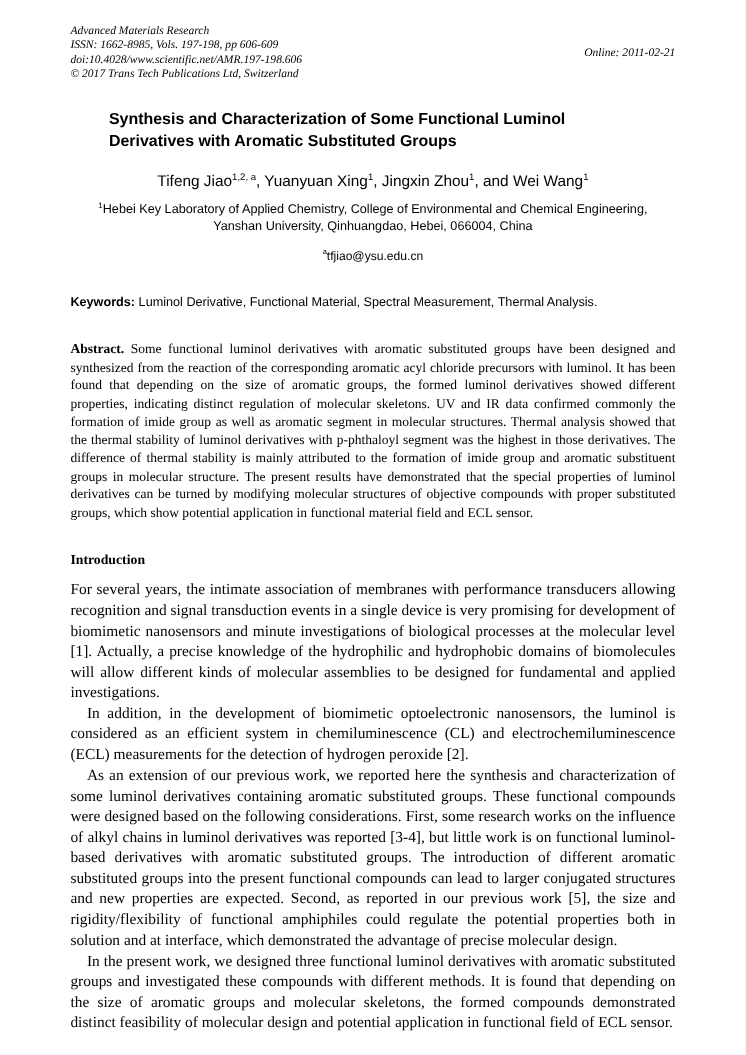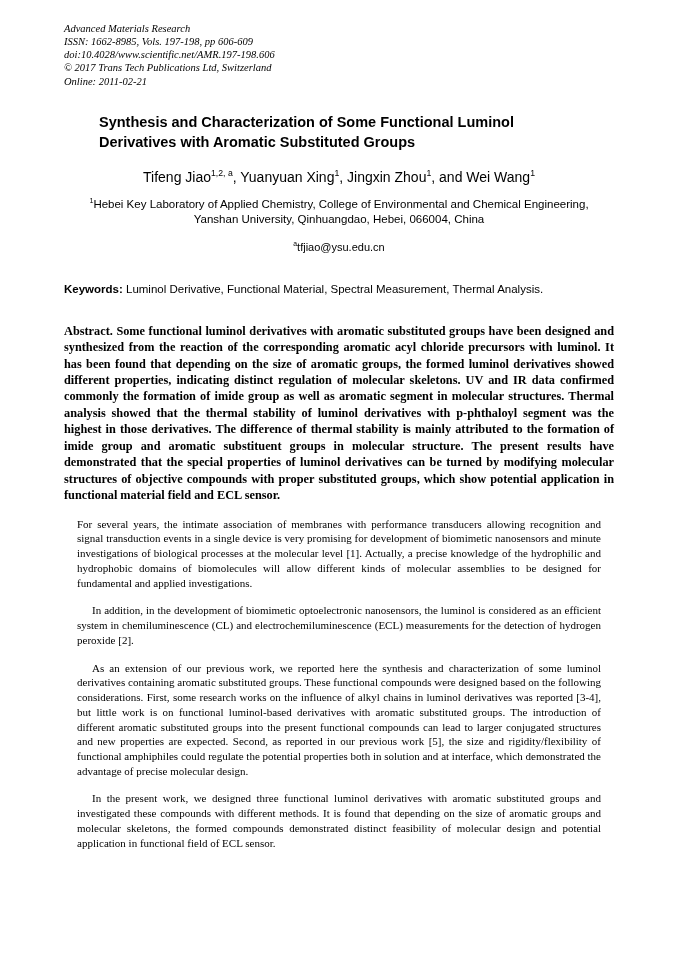--- a/index.html
+++ b/index.html
@@ -7,21 +7,21 @@
     width: 678px;
     height: 959px;
     margin: 0 auto;
     background: #ffffff;
     box-sizing: border-box;
     padding: 22px 64px 0 64px;
     font-family: "Liberation Serif", serif;
     color: #000;
     overflow: hidden;
   }
-  .header-row { display: flex; justify-content: space-between; align-items: flex-start; flex-direction: column; }
+  .header-row { display: flex; justify-content: space-between; align-items: center; }
   .header-left, .header-right {
     font-family: "Liberation Serif", serif;
     font-style: italic;
     font-size: 10.5px;
     line-height: 1.25;
   }
   .paper-title {
     font-family: "Liberation Sans", sans-serif;
     font-weight: bold;
     font-size: 14.5px;
@@ -54,33 +54,32 @@
   .keywords {
     font-family: "Liberation Sans", sans-serif;
     font-size: 11.5px;
     margin: 30px 0 0 0;
   }
   .abstract {
     font-size: 12.3px;
     line-height: 1.34;
     text-align: justify;
     margin: 28px 0 0 0;
-    font-weight: bold;
   }
   .section-heading {
     font-family: "Liberation Serif", serif;
     font-size: 12.5px;
     font-weight: bold;
     margin: 28px 0 11px 0;
   }
   .body-par {
-    font-size: 11px;
+    font-size: 14px;
     line-height: 1.34;
     text-align: justify;
-    margin: 13px;
+    margin: 0;
   }
   .body-par.indent { text-indent: 15px; }
 </style>
 </head>
 <body>
 
 <div class="page">
 
   <div class="header-row">
     <div class="header-left">
@@ -98,19 +97,20 @@
 
   <p class="affil"><sup>1</sup><span>Hebei Key Laboratory of Applied Chemistry, College of Environmental and Chemical Engineering, Yanshan University, Qinhuangdao, Hebei, 066004, China</span></p>
 
 
   <p class="email"><sup>a</sup><span>tfjiao@ysu.edu.cn</span></p>
 
   <p class="keywords"><b>Keywords:</b><span> Luminol Derivative, Functional Material, Spectral Measurement, Thermal Analysis.</span></p>
 
   <p class="abstract"><b>Abstract.</b><span> Some functional luminol derivatives with aromatic substituted groups have been designed and synthesized from the reaction of the corresponding aromatic acyl chloride precursors with luminol. It has been found that depending on the size of aromatic groups, the formed luminol derivatives showed different properties, indicating distinct regulation of molecular skeletons. UV and IR data confirmed commonly the formation of imide group as well as aromatic segment in molecular structures. Thermal analysis showed that the thermal stability of luminol derivatives with p-phthaloyl segment was the highest in those derivatives. The difference of thermal stability is mainly attributed to the formation of imide group and aromatic substituent groups in molecular structure. The present results have demonstrated that the special properties of luminol derivatives can be turned by modifying molecular structures of objective compounds with proper substituted groups, which show potential application in functional material field and ECL sensor.</span></p>
 
+  <div class="section-heading">Introduction</div>
 
   <p class="body-par">For several years, the intimate association of membranes with performance transducers allowing recognition and signal transduction events in a single device is very promising for development of biomimetic nanosensors and minute investigations of biological processes at the molecular level [1]. Actually, a precise knowledge of the hydrophilic and hydrophobic domains of biomolecules will allow different kinds of molecular assemblies to be designed for fundamental and applied investigations.</p>
   <p class="body-par indent">In addition, in the development of biomimetic optoelectronic nanosensors, the luminol is considered as an efficient system in chemiluminescence (CL) and electrochemiluminescence (ECL) measurements for the detection of hydrogen peroxide [2].</p>
   <p class="body-par indent">As an extension of our previous work, we reported here the synthesis and characterization of some luminol derivatives containing aromatic substituted groups. These functional compounds were designed based on the following considerations. First, some research works on the influence of alkyl chains in luminol derivatives was reported [3-4], but little work is on functional luminol-based derivatives with aromatic substituted groups. The introduction of different aromatic substituted groups into the present functional compounds can lead to larger conjugated structures and new properties are expected. Second, as reported in our previous work [5], the size and rigidity/flexibility of functional amphiphiles could regulate the potential properties both in solution and at interface, which demonstrated the advantage of precise molecular design.</p>
   <p class="body-par indent">In the present work, we designed three functional luminol derivatives with aromatic substituted groups and investigated these compounds with different methods. It is found that depending on the size of aromatic groups and molecular skeletons, the formed compounds demonstrated distinct feasibility of molecular design and potential application in functional field of ECL sensor.</p>
 
 </div>
 
 </body></html>

